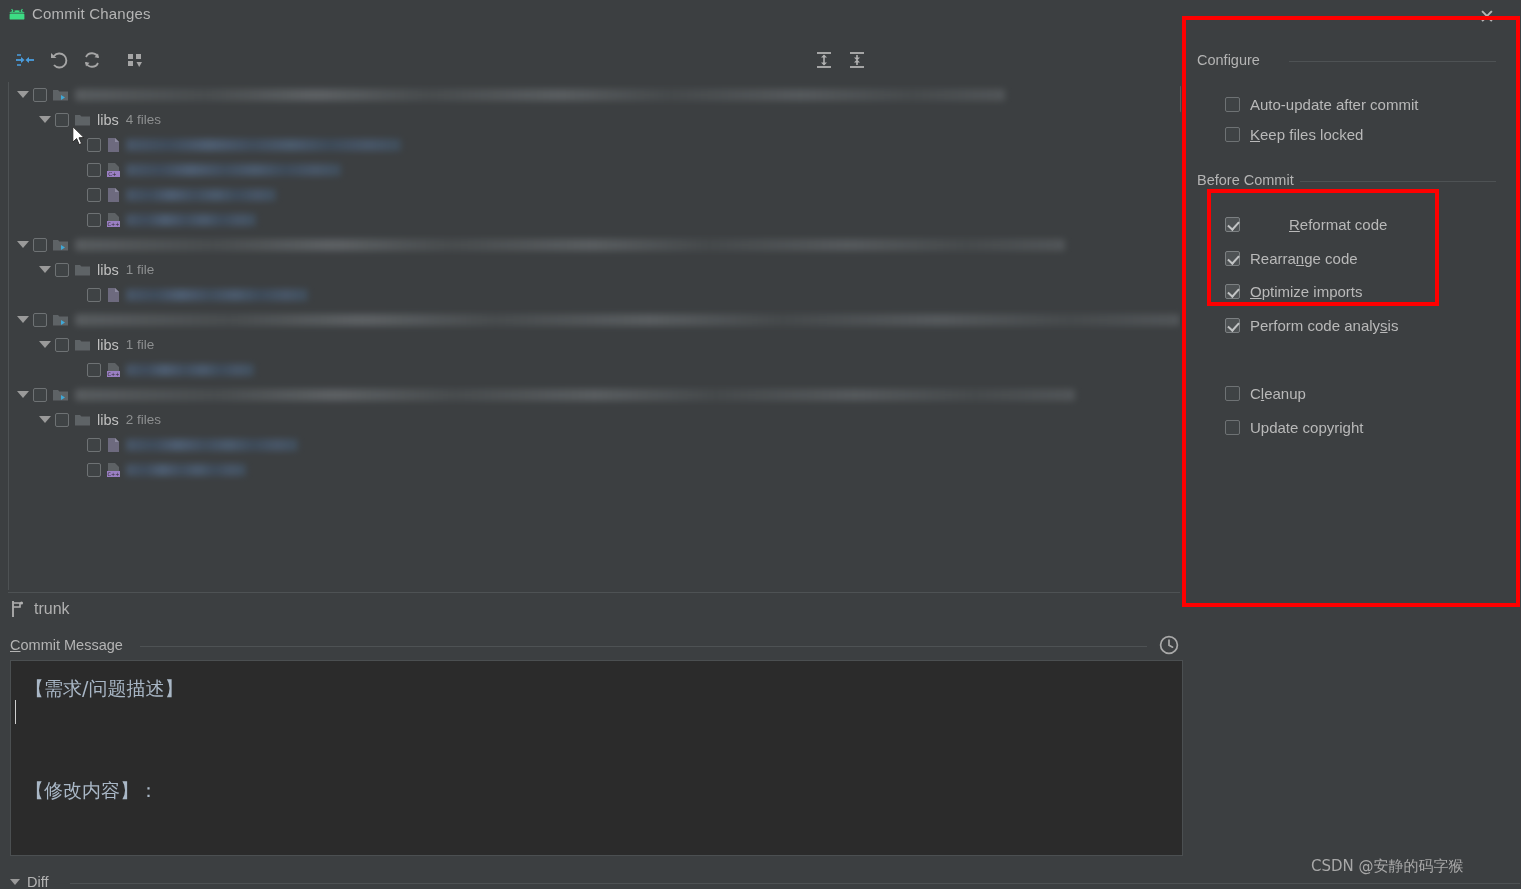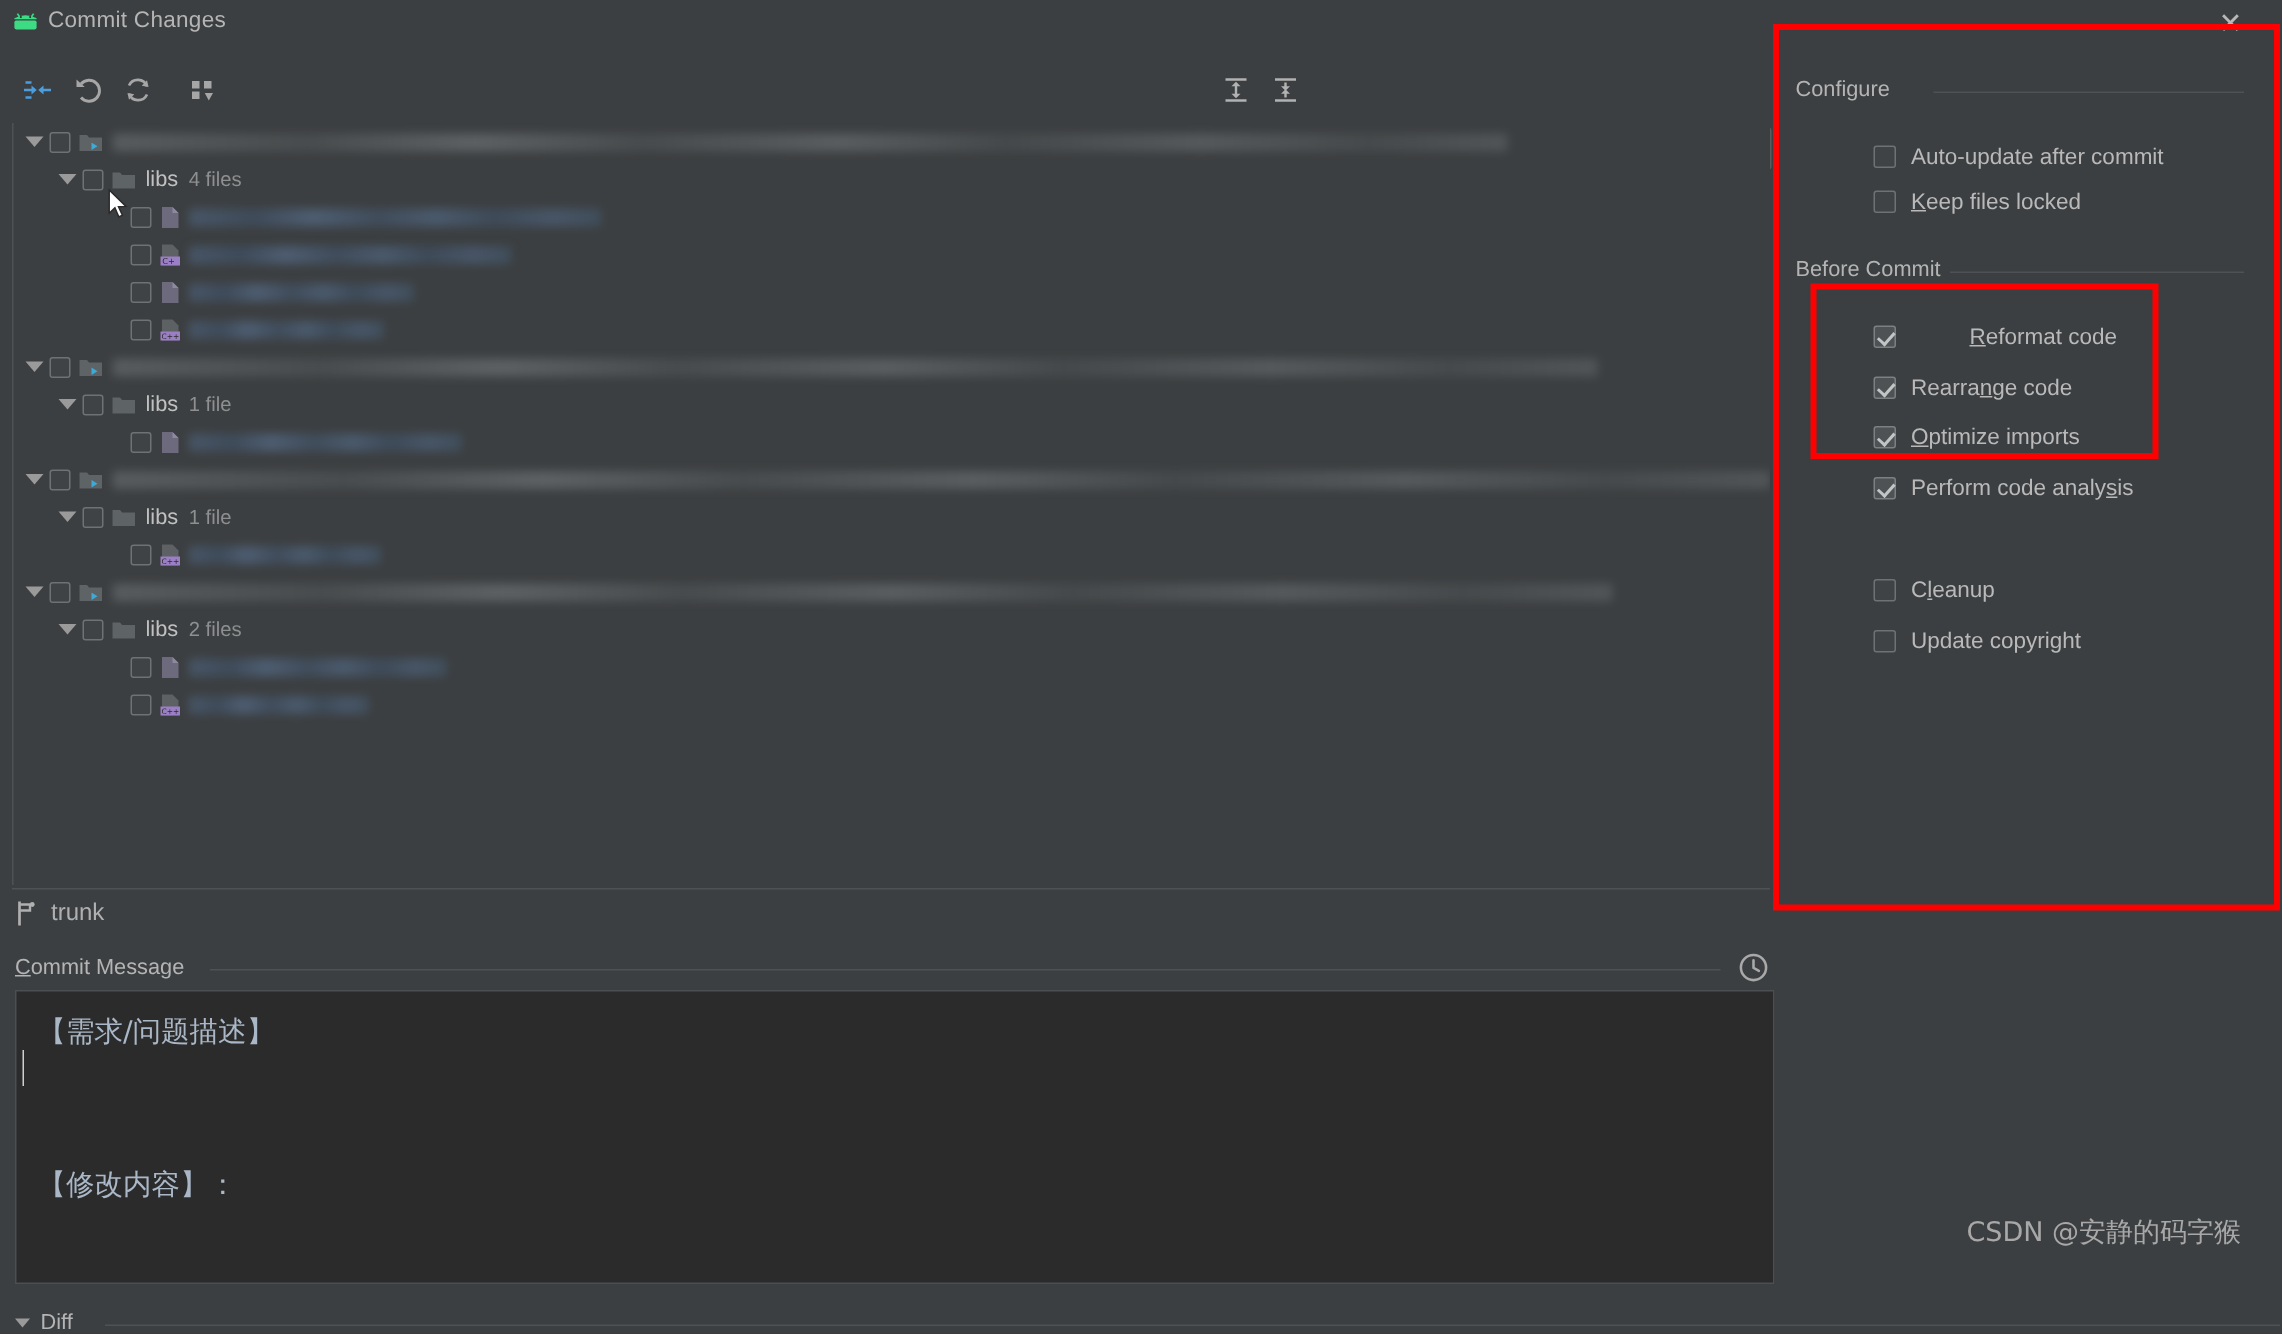--- a/index.html
+++ b/index.html
@@ -71,35 +71,35 @@
   .diff-row { position: absolute; left: 10px; top: 874px; height: 16px; display: flex; align-items: center; }
   .diff-tw { width: 0; height: 0; border-left: 5px solid transparent; border-right: 5px solid transparent;
              border-top: 6px solid #9a9a9a; margin-right: 7px; }
   .diff-text { font-size: 14.5px; color: #b4b4b4; }
   .diff-line { position: absolute; left: 70px; top: 883px; width: 1450px; height: 1px; background: #4e5254; }
 
   
   .opts { position: absolute; left: 1190px; top: 40px; width: 320px; height: 565px; }
   .group-title { position: absolute; font-size: 14.5px; color: #b4b4b4; }
   .group-line { position: absolute; height: 1px; background: #4e5254; }
-  .opt { position: absolute; left: 35px; height: 24px; display: flex; align-items: center; cursor: pointer; margin-left: 24px; }
+  .opt { position: absolute; left: 35px; height: 24px; display: flex; align-items: center; cursor: pointer; }
   .opt-box { width: 15px; height: 15px; border: 1px solid #6e7274; border-radius: 2px; background: #3f4345;
              flex: none; margin-right: 10px; position: relative; }
   .opt-box.checked { background: #4e5254; border-color: #7c8082; }
   .opt-box.checked::after { content: ""; position: absolute; left: 4px; top: 1px; width: 5px; height: 9px;
                             border: solid #c2c4c5; border-width: 0 2px 2px 0; transform: rotate(42deg); }
   .opt-label { font-size: 15px; color: #b9b9b9; white-space: nowrap; }
   .opt-label u { text-decoration: underline; }
   .cfg-link { font-size: 15px; color: #5786c8; margin-left: 7px; cursor: pointer; }
 
   
   .redbox { position: absolute; border: 4px solid #fe0000; pointer-events: none; }
 
   
-  .watermark { position: absolute; left: 1311px; top: 809px; font-size: 18px; color: #a8a8a8;
+  .watermark { position: absolute; left: 1311px; top: 857px; font-size: 15px; color: #a8a8a8;
                font-family: "DejaVu Sans", "Liberation Sans", sans-serif; }
 </style>
 </head>
 <body>
 
 <div id="app">
 
   <div class="titlebar">
     <svg class="title-icon" viewBox="0 0 18 16">
       <path d="M1.6 5.2 Q9 1.1 16.4 5.2 L16.4 5.8 L1.6 5.8 Z" fill="#3ddc84"></path>

